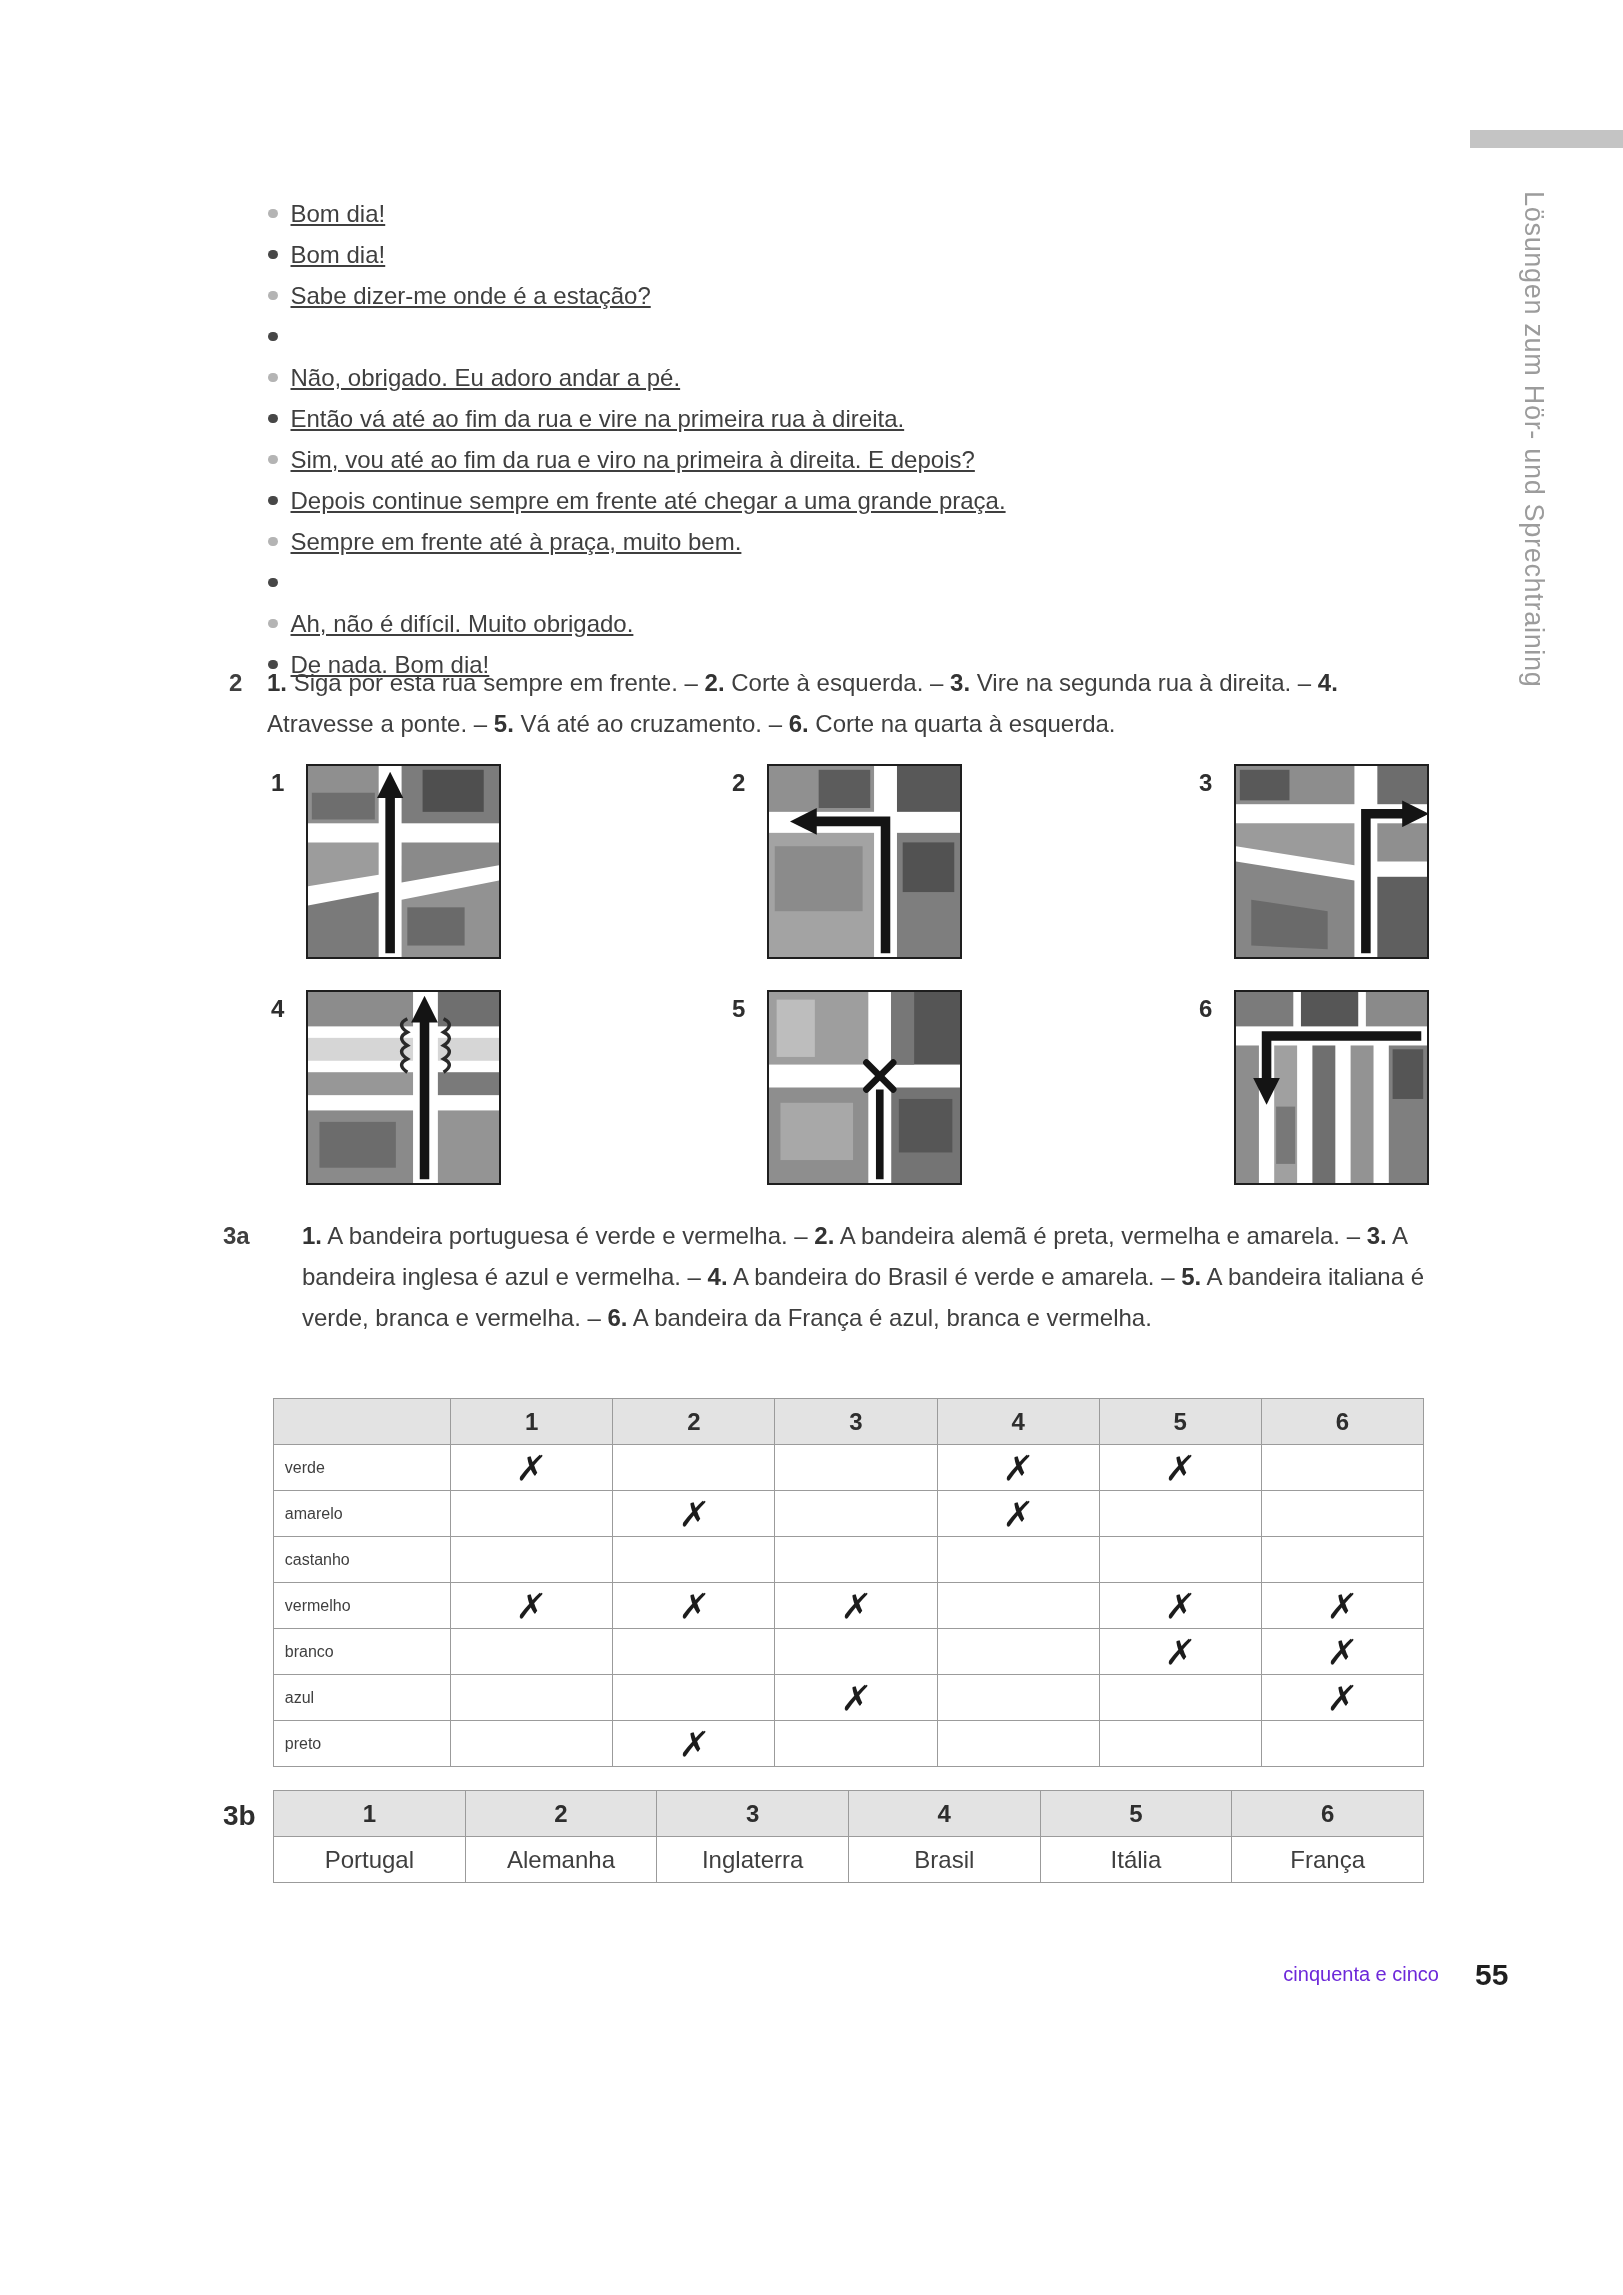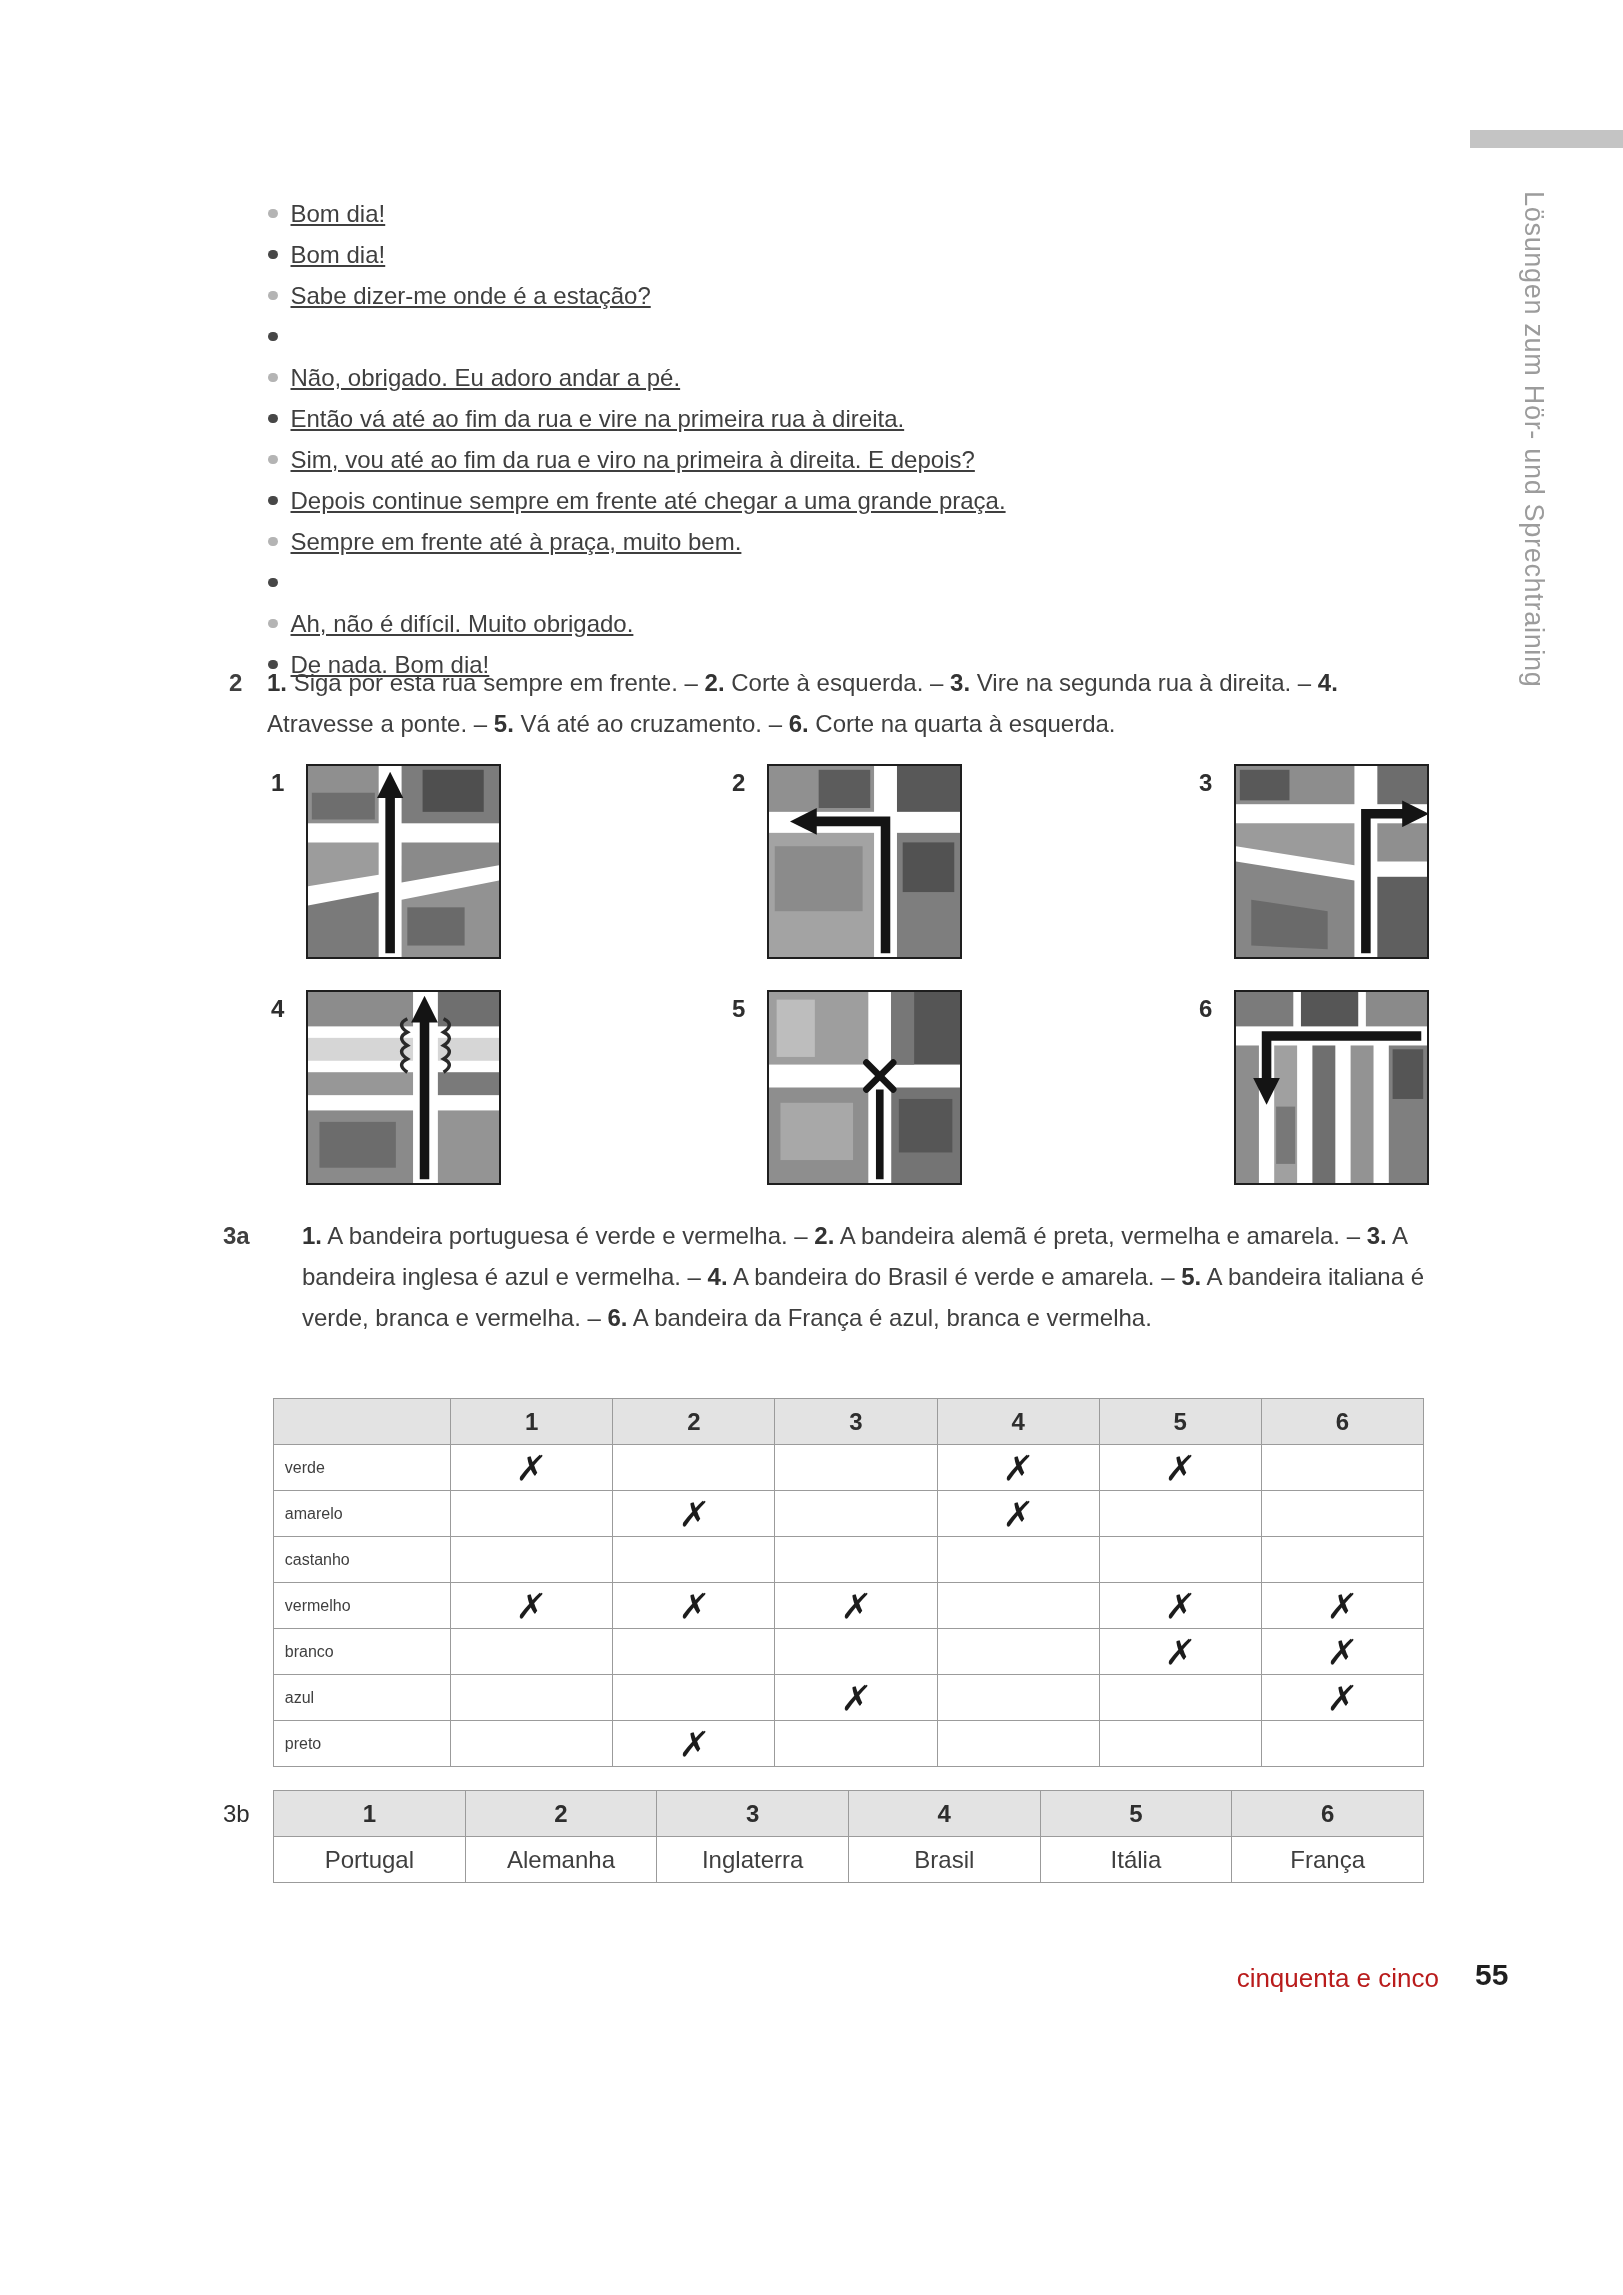--- a/index.html
+++ b/index.html
@@ -43,25 +43,25 @@
   table { border-collapse:collapse; table-layout:fixed; background:#ffffff; }
   .t3a { position:absolute; left:273px; top:1398px; width:1151px; }
   .t3b { position:absolute; left:273px; top:1790px; width:1151px; }
   .t3a th, .t3a td, .t3b th, .t3b td { border:1.4px solid #9b9b9b; height:46px; }
   .t3a th, .t3b th { background:#e3e3e3; font-weight:bold; font-size:24px; color:#2e2e2e; text-align:center; }
   .t3a td.lbl { font-size:16px; text-align:left; padding-left:10.8px; color:#3f3f3f; }
   .t3a td.xc { text-align:center; }
   .xm { font-family:"DejaVu Sans", sans-serif; font-size:34px; font-weight:bold; color:#1c1c1c;
         display:inline-block; transform:skewX(-10deg) rotate(-3deg); }
   .t3b td { font-size:24px; text-align:center; color:#3f3f3f; }
-  .sec-label { position:absolute; font-size:24px; font-weight:normal; color:#2e2e2e; }
+  .sec-label { position:absolute; font-size:28px; font-weight:bold; color:#2e2e2e; }
   #lab3b { left:223px; top:1800px; }
 
   
-  .footer-words { position:absolute; right:185px; top:1963px; font-size:26px; color:#b91c1c; }
+  .footer-words { position:absolute; right:185px; top:1963px; font-size:20px; color:#6d28d9; }
   .page-num { position:absolute; left:1475px; top:1958px; font-size:30px; font-weight:bold; color:#1f1f1f; }
 </style>
 </head>
 <body>
 
 <div class="page">
 
   <div class="top-bar"></div>
   <div class="side-label">Lösungen zum Hör- und Sprechtraining</div>
 

